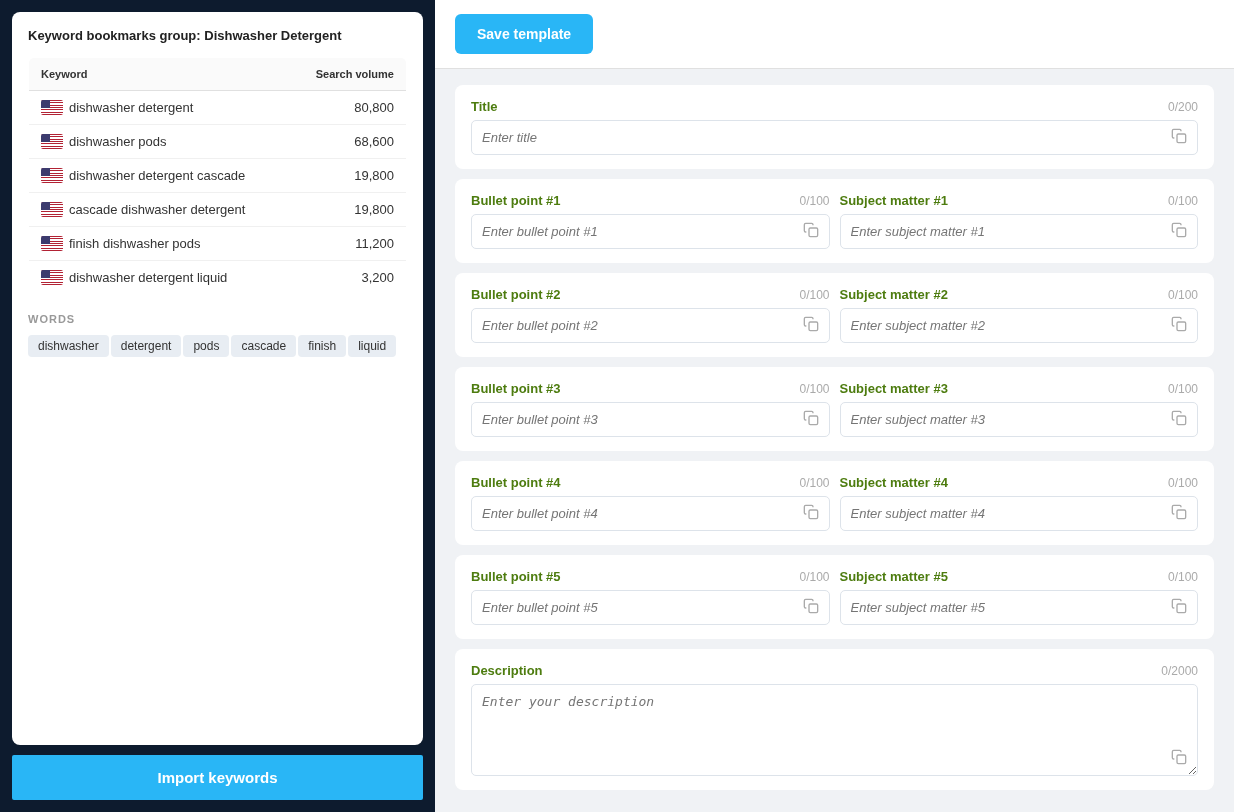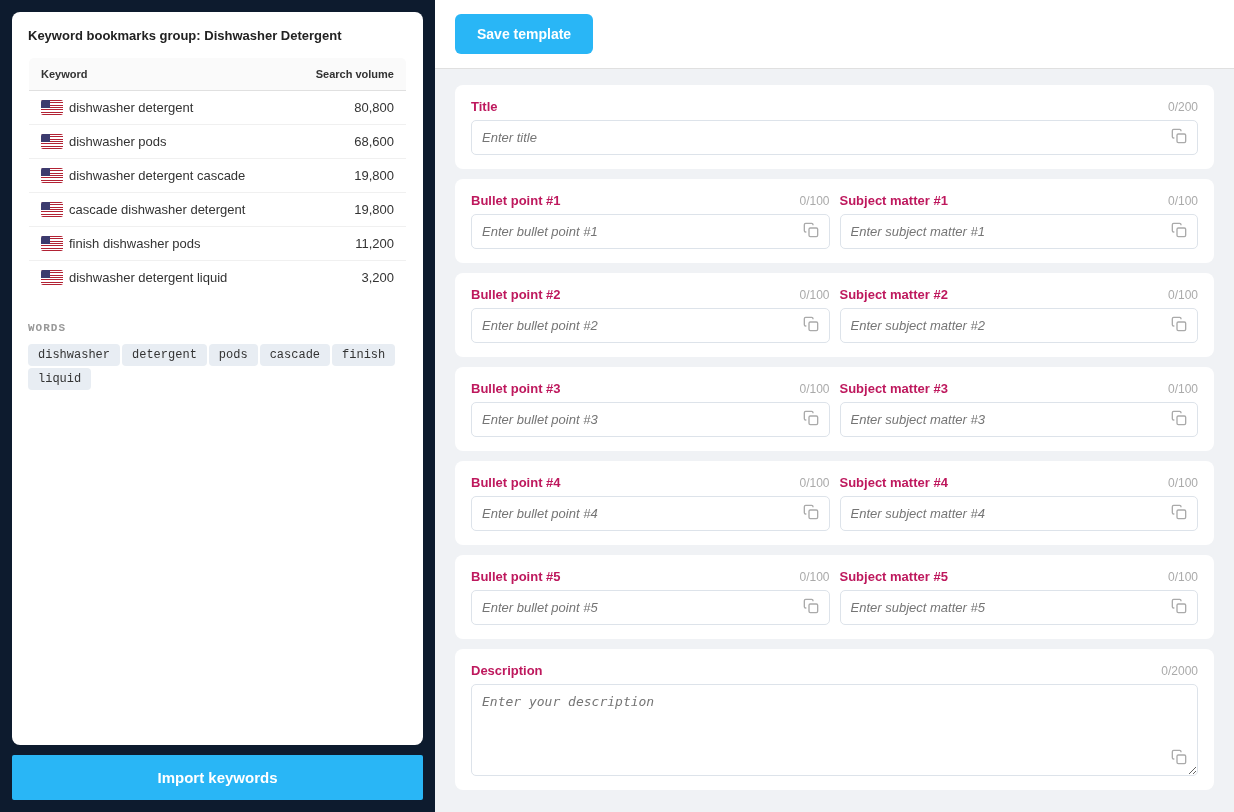--- a/index.html
+++ b/index.html
@@ -109,22 +109,21 @@
       height: 54%;
       background: #3C3B6E;
     }
 
     .td-keyword {
       display: flex;
       align-items: center;
     }
 
     .words-section {
-      margin-top: 27px;
-      font-family: Liberation Mono, monospace;
+      margin-top: 18px;
     }
 
     .words-label {
       font-size: 11px;
       font-weight: 700;
       color: #999;
       letter-spacing: 1px;
       margin-bottom: 10px;
     }
 
@@ -226,21 +225,21 @@
     .field-header {
       display: flex;
       justify-content: space-between;
       align-items: center;
       margin-bottom: 6px;
     }
 
     .field-label {
       font-size: 13px;
       font-weight: 600;
-      color: #be185d;
+      color: #4d7c0f;
     }
 
     .field-count {
       font-size: 12px;
       color: #aaa;
     }
 
     .field-input-wrap {
       position: relative;
       border: 1px solid #dde3ea;

